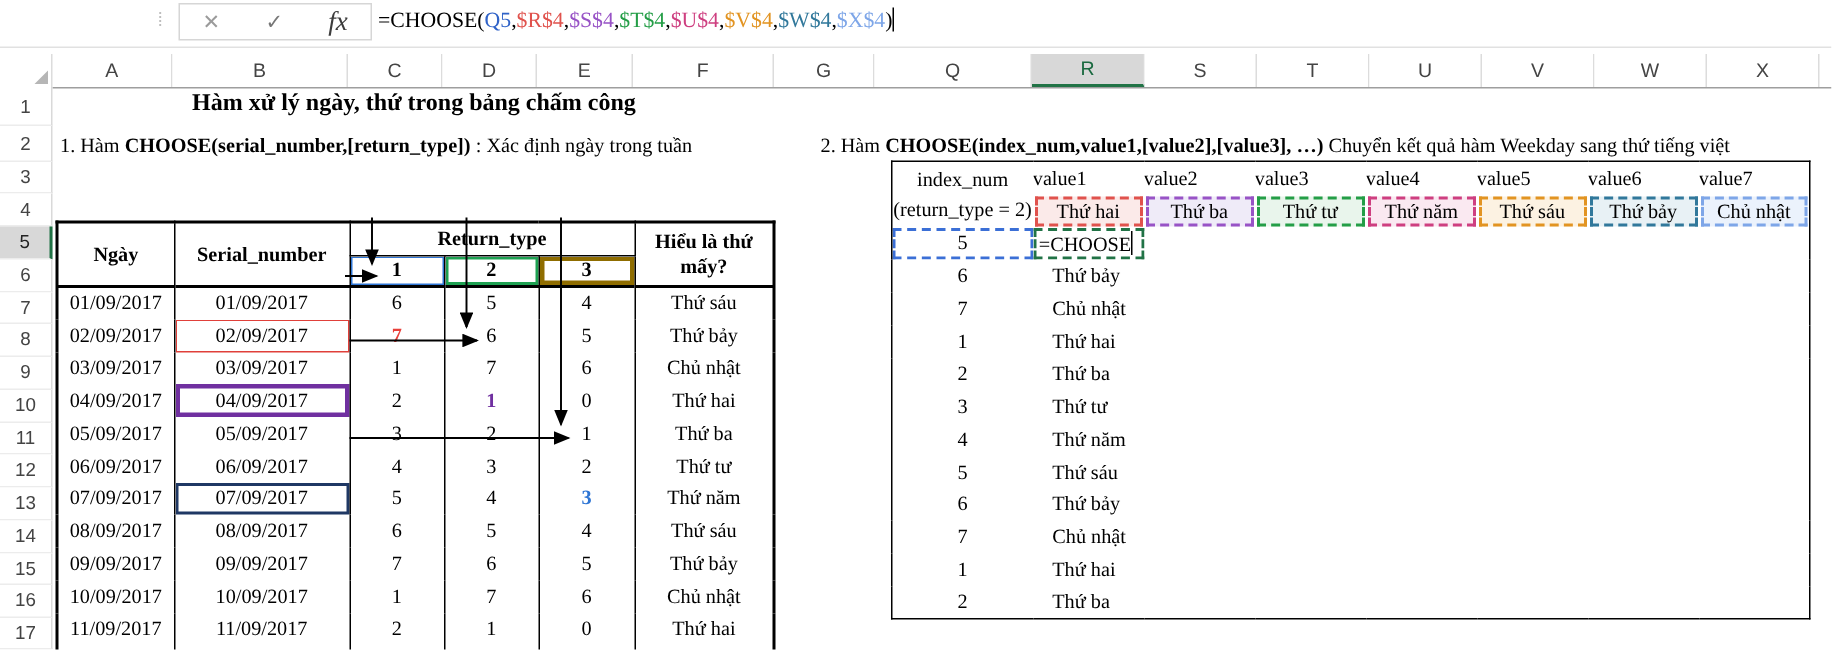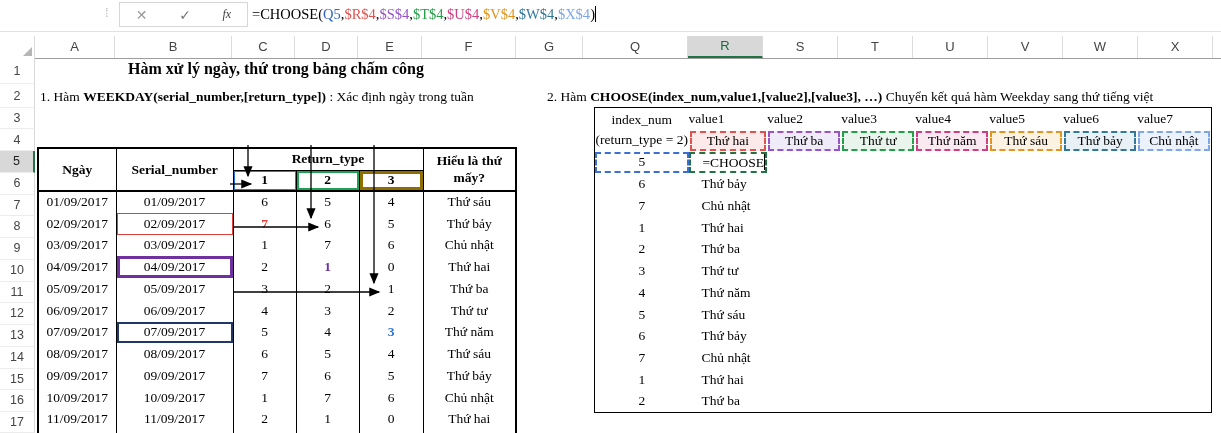--- a/index.html
+++ b/index.html
@@ -11,21 +11,21 @@
 
   
   #formula-bar{position:absolute;left:0;top:0;width:1221px;height:31px;background:#fff;border-bottom:1px solid #e1e1e1;}
   #name-box{position:absolute;left:1px;top:2px;width:100px;height:25px;border:1px solid #d6d6d6;box-sizing:border-box;background:#fff;}
   #name-box-value{position:absolute;left:8px;top:0;line-height:23px;font-size:13px;color:#333;}
   #name-box-arrow{position:absolute;right:5px;top:0;line-height:23px;font-size:9px;color:#8a8a8a;}
   #fb-dots{position:absolute;left:105px;top:5px;color:#bdbdbd;font-size:13px;letter-spacing:-2px;}
   #fb-buttons{position:absolute;left:119px;top:2px;width:129px;height:25px;border:1px solid #d6d6d6;box-sizing:border-box;display:flex;align-items:center;justify-content:space-around;background:#fff;}
   #fb-cancel{color:#9b9b9b;font-size:14px;}
   #fb-enter{color:#777;font-size:14px;}
-  #fb-fx{font-family:"Liberation Serif","DejaVu Serif",serif;font-style:italic;font-size:12px;color:#3d3d3d;}
+  #fb-fx{font-family:"Liberation Serif","DejaVu Serif",serif;font-style:italic;font-size:18px;color:#3d3d3d;}
   #formula-area{position:absolute;left:252px;top:2px;height:25px;right:2px;line-height:24px;white-space:nowrap;
     font-family:"Liberation Serif","DejaVu Serif",serif;font-size:14.5px;color:#000;}
   .caret{display:inline-block;width:1px;height:16px;background:#000;vertical-align:-3px;}
 
   
   #col-headers{position:absolute;left:0;top:36px;width:1221px;height:22px;display:flex;border-bottom:1px solid #9e9e9e;box-sizing:content-box;background:#fff;}
   .col-h{height:22px;line-height:21px;text-align:center;font-size:13px;color:#444;border-right:1px solid #dcdcdc;box-sizing:border-box;flex:none;background:#fff;}
   .col-h.active{background:#d8d8d8;color:#19693f;border-bottom:2px solid #217346;line-height:19px;}
   .col-h.corner{position:relative;background:#fff;}
   .col-h.corner::after{content:"";position:absolute;right:2px;bottom:2px;width:0;height:0;border-left:9px solid transparent;border-bottom:9px solid #b6b6b6;}
@@ -61,21 +61,21 @@
   table.rt tr.h1{height:22px;} table.rt tr.h2{height:22px;}
   table.rt tbody tr{height:21.75px;}
   #rt-index-head{text-align:center;vertical-align:middle;}
   #rt-index-head div{line-height:20px;}
   .vh{}
   .day-box{box-sizing:border-box;height:20px;margin:1px;border:2px dashed #000;line-height:15px;text-align:center;}
   .rt-q{text-align:center;}
   .rt-r{text-align:left;padding-left:13px !important;}
   .rt-r.editing{padding-left:0 !important;}
   .sel-box{box-sizing:border-box;width:100%;height:21px;border:2px dashed #3b6fd6;line-height:16px;text-align:center;}
-  .edit-box{box-sizing:border-box;width:100%;height:21px;border:2px dashed #217346;line-height:16px;text-align:left;padding-left:12px;background:#fff;white-space:nowrap;}
+  .edit-box{box-sizing:border-box;width:100%;height:21px;border:2px dashed #217346;line-height:16px;text-align:left;padding-left:2px;background:#fff;white-space:nowrap;}
 </style>
 </head>
 <body>
 
 <div id="formula-bar">
   <div id="fb-dots">⁞</div>
   <div id="fb-buttons">
     <span id="fb-cancel">✕</span>
     <span id="fb-enter">✓</span>
     <span id="fb-fx">fx</span>
@@ -116,21 +116,21 @@
     <div class="row-h" style="height: 21.75px; line-height: 21.75px;">12</div>
     <div class="row-h" style="height: 21.75px; line-height: 21.75px;">13</div>
     <div class="row-h" style="height: 21.75px; line-height: 21.75px;">14</div>
     <div class="row-h" style="height: 21.75px; line-height: 21.75px;">15</div>
     <div class="row-h" style="height: 21.75px; line-height: 21.75px;">16</div>
     <div class="row-h" style="height: 21px; line-height: 21px;">17</div>
   </div>
 
 <div id="sheet-title" class="serif">Hàm xử lý ngày, thứ trong bảng chấm công</div>
 
-<div id="note1" class="note serif"><span>1. Hàm </span><b>WEEKDAY(serial_number,[return_type])</b><span> : Xác định ngày trong tuần</span></div>
+<div id="note1" class="note serif"><span>1. Hàm </span><b>CHOOSE(serial_number,[return_type])</b><span> : Xác định ngày trong tuần</span></div>
 
 <div id="note2" class="note serif"><span>2. Hàm </span><b>CHOOSE(index_num,value1,[value2],[value3], …)</b><span> Chuyển kết quả hàm Weekday sang thứ tiếng việt</span></div>
 
 <div id="left-table-wrap">
   <table class="lt">
     <colgroup>
         <col style="width:78px">
         <col style="width:117px">
         <col style="width:63px">
         <col style="width:63px">

